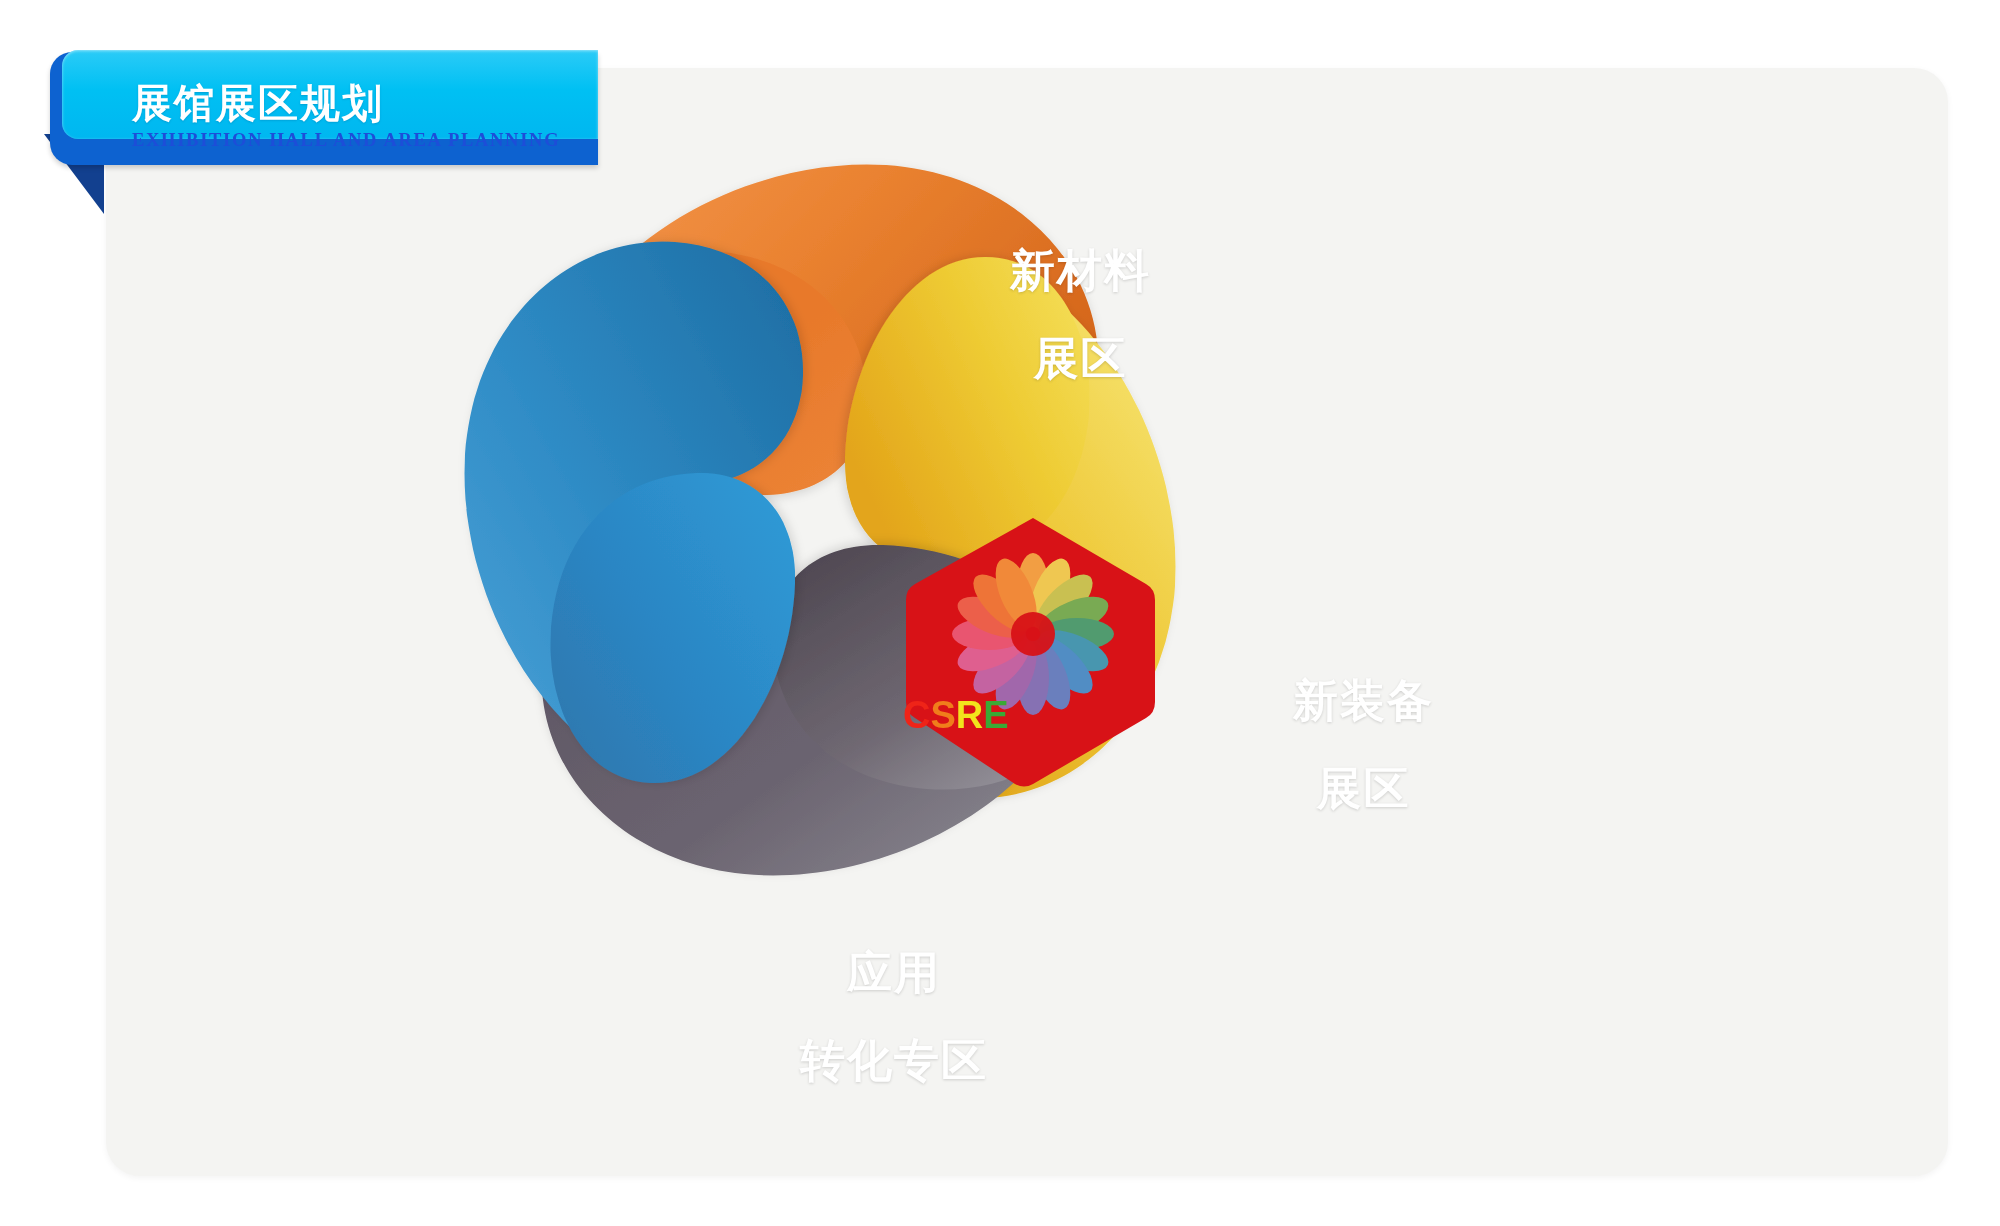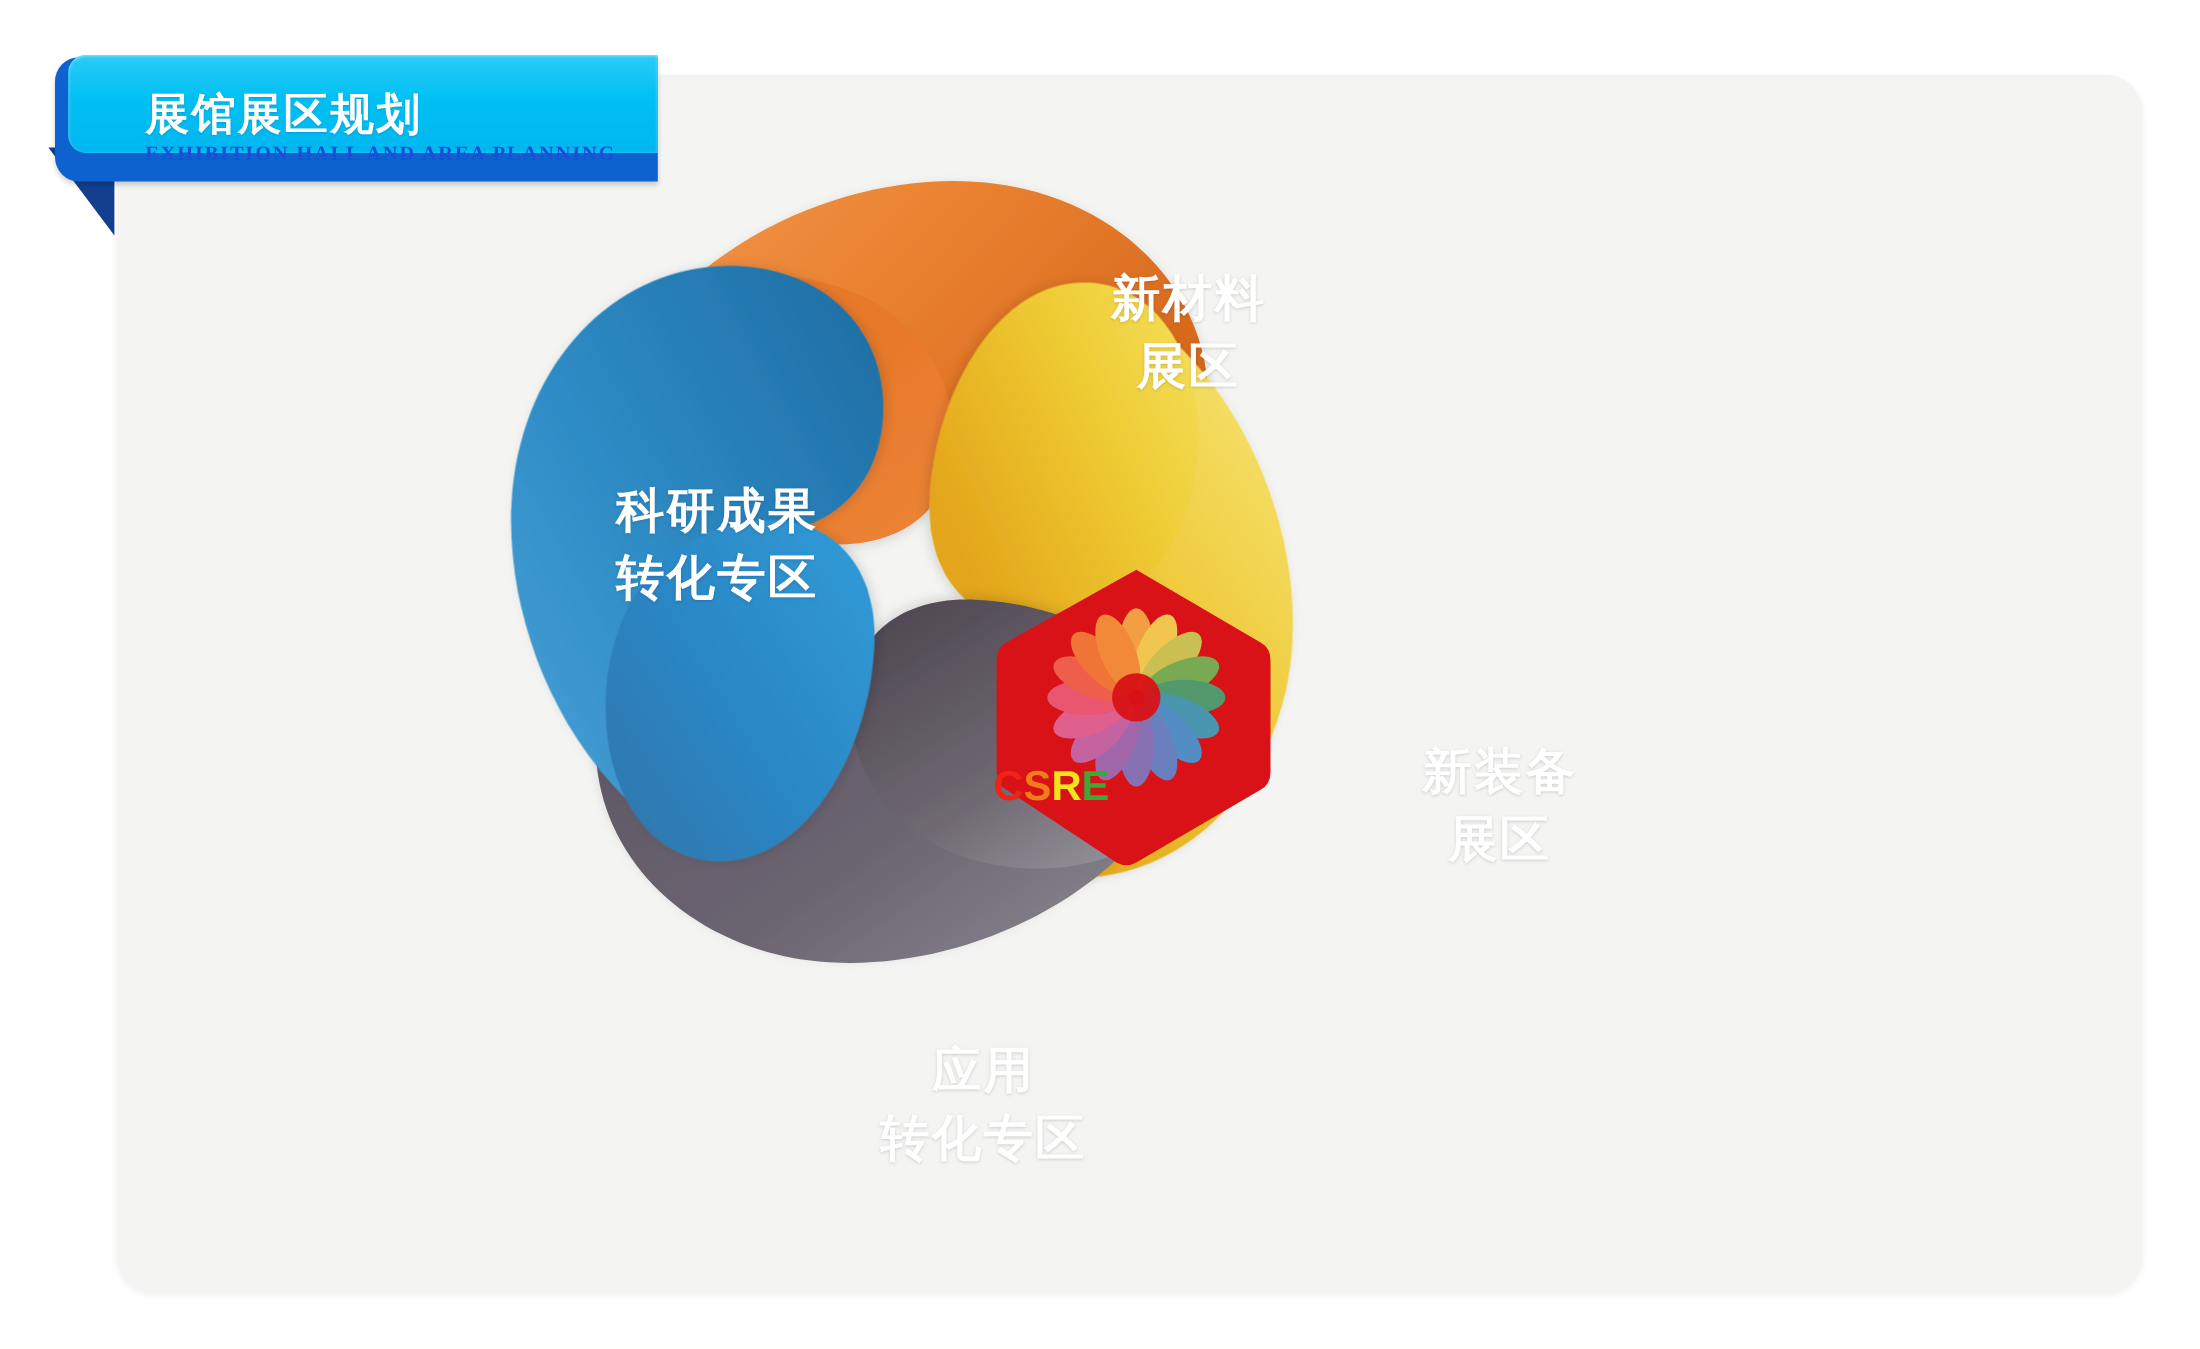--- a/index.html
+++ b/index.html
@@ -107,21 +107,21 @@
     line-height: 1.38;
     text-align: center;
     white-space: nowrap;
     letter-spacing: 2px;
     text-shadow: 0 1px 3px rgba(0,0,0,0.16);
   }
   #label-material { left: 1010px; top: 240px; }
   #label-equipment { left: 1293px; top: 670px; }
   #label-application { left: 800px; top: 942px; }
   #label-research { left: 560px; top: 435px; font-size: 44px; }
-  .petal-label .l2 { display: block; }
+  .petal-label .l2 { display: block; margin-top: 26px; }
 
   
   #logo {
     position: absolute;
     left: 903px; top: 512px;
     width: 260px; height: 278px;
     z-index: 30;
   }
   #logo svg { display: block; width: 260px; height: 278px; }
   #logo-text {
@@ -278,24 +278,20 @@
   <div class="petal-label" id="label-equipment">
     <span class="l1">新装备</span>
     <span class="l2">展区</span>
   </div>
 
   <div class="petal-label" id="label-application">
     <span class="l1">应用</span>
     <span class="l2">转化专区</span>
   </div>
 
-  <div class="petal-label" id="label-research">
-    <span class="l1">科研成果</span>
-    <span class="l2">转化专区</span>
-  </div>
 
   <div id="logo">
     <svg viewBox="0 0 260 278" xmlns="http://www.w3.org/2000/svg">
       <defs>
         <clipPath id="hexClip">
           <path d="M130 4 L248 72 Q256 77 256 86 L256 192 Q256 201 248 206 L130 274 Q122 278 114 274 L6 206 Q-2 201 -2 192 L-2 86 Q-2 77 6 72 Z"></path>
         </clipPath>
       </defs>
 
       <path d="M130 6 L243 72 Q252 77 252 88 L252 190 Q252 201 243 206 L130 272 Q121 277 112 272 L12 206 Q3 201 3 190 L3 88 Q3 77 12 72 Z" fill="#d81217"></path>

